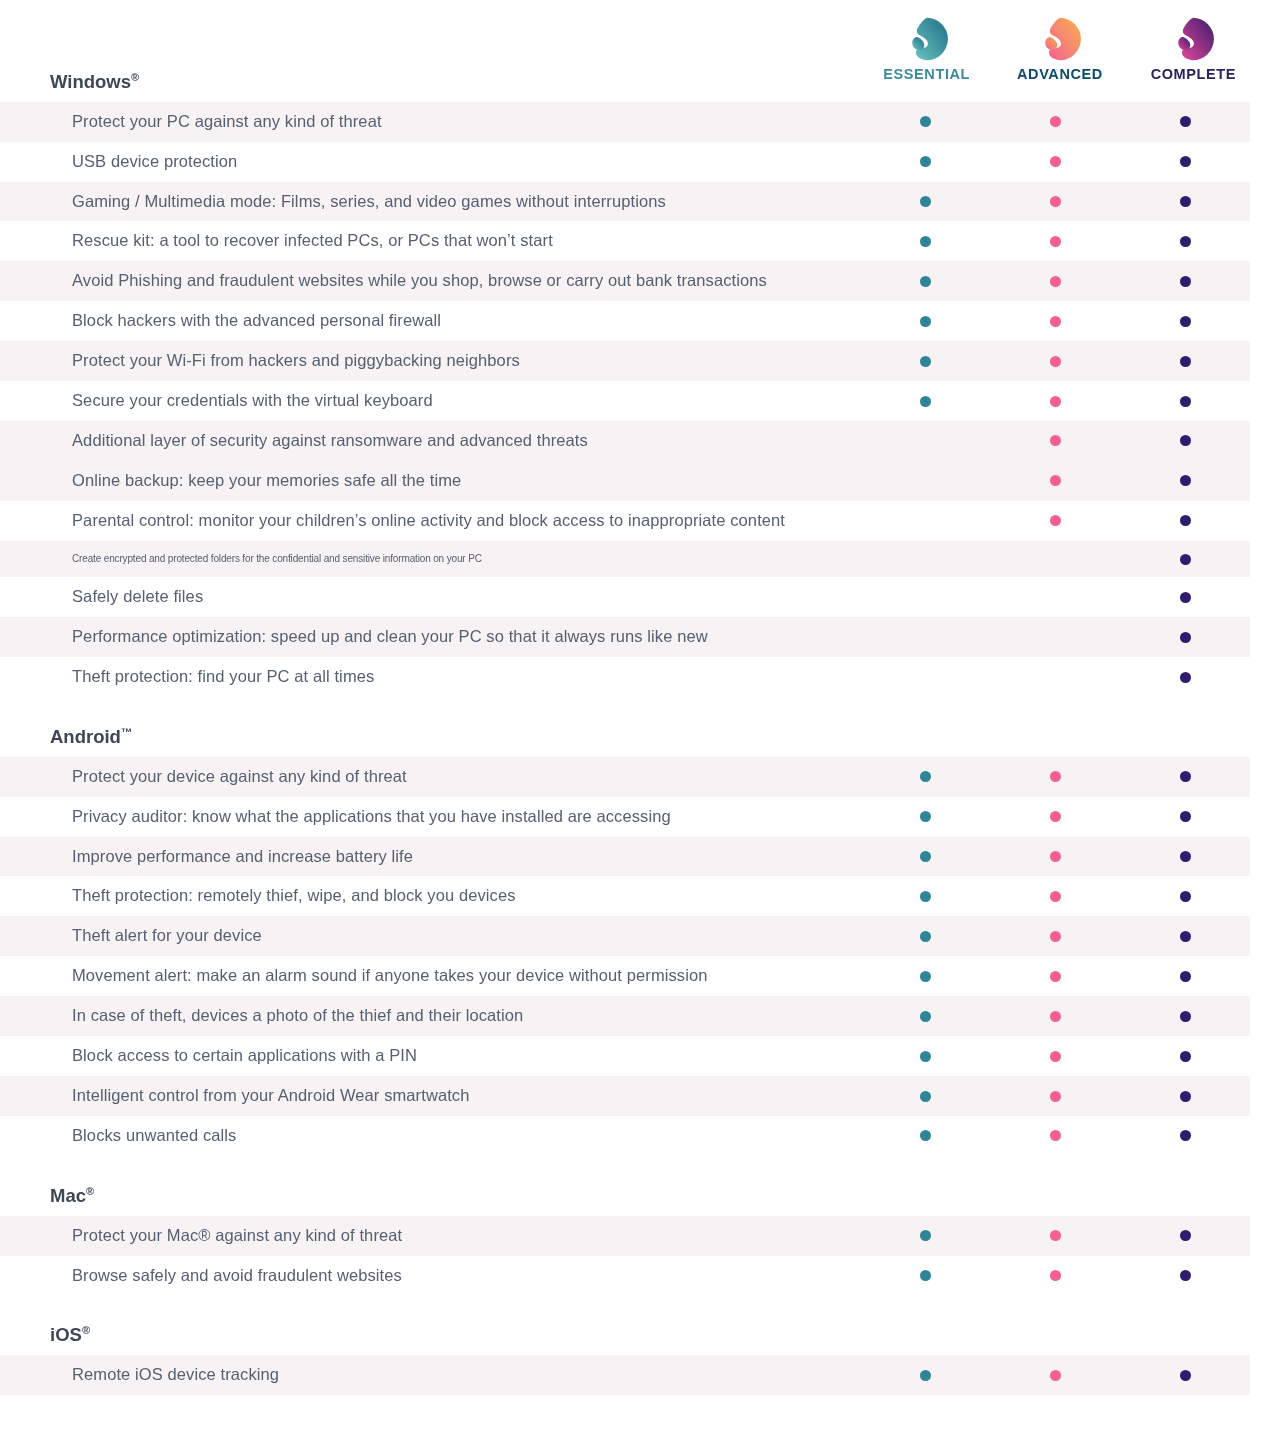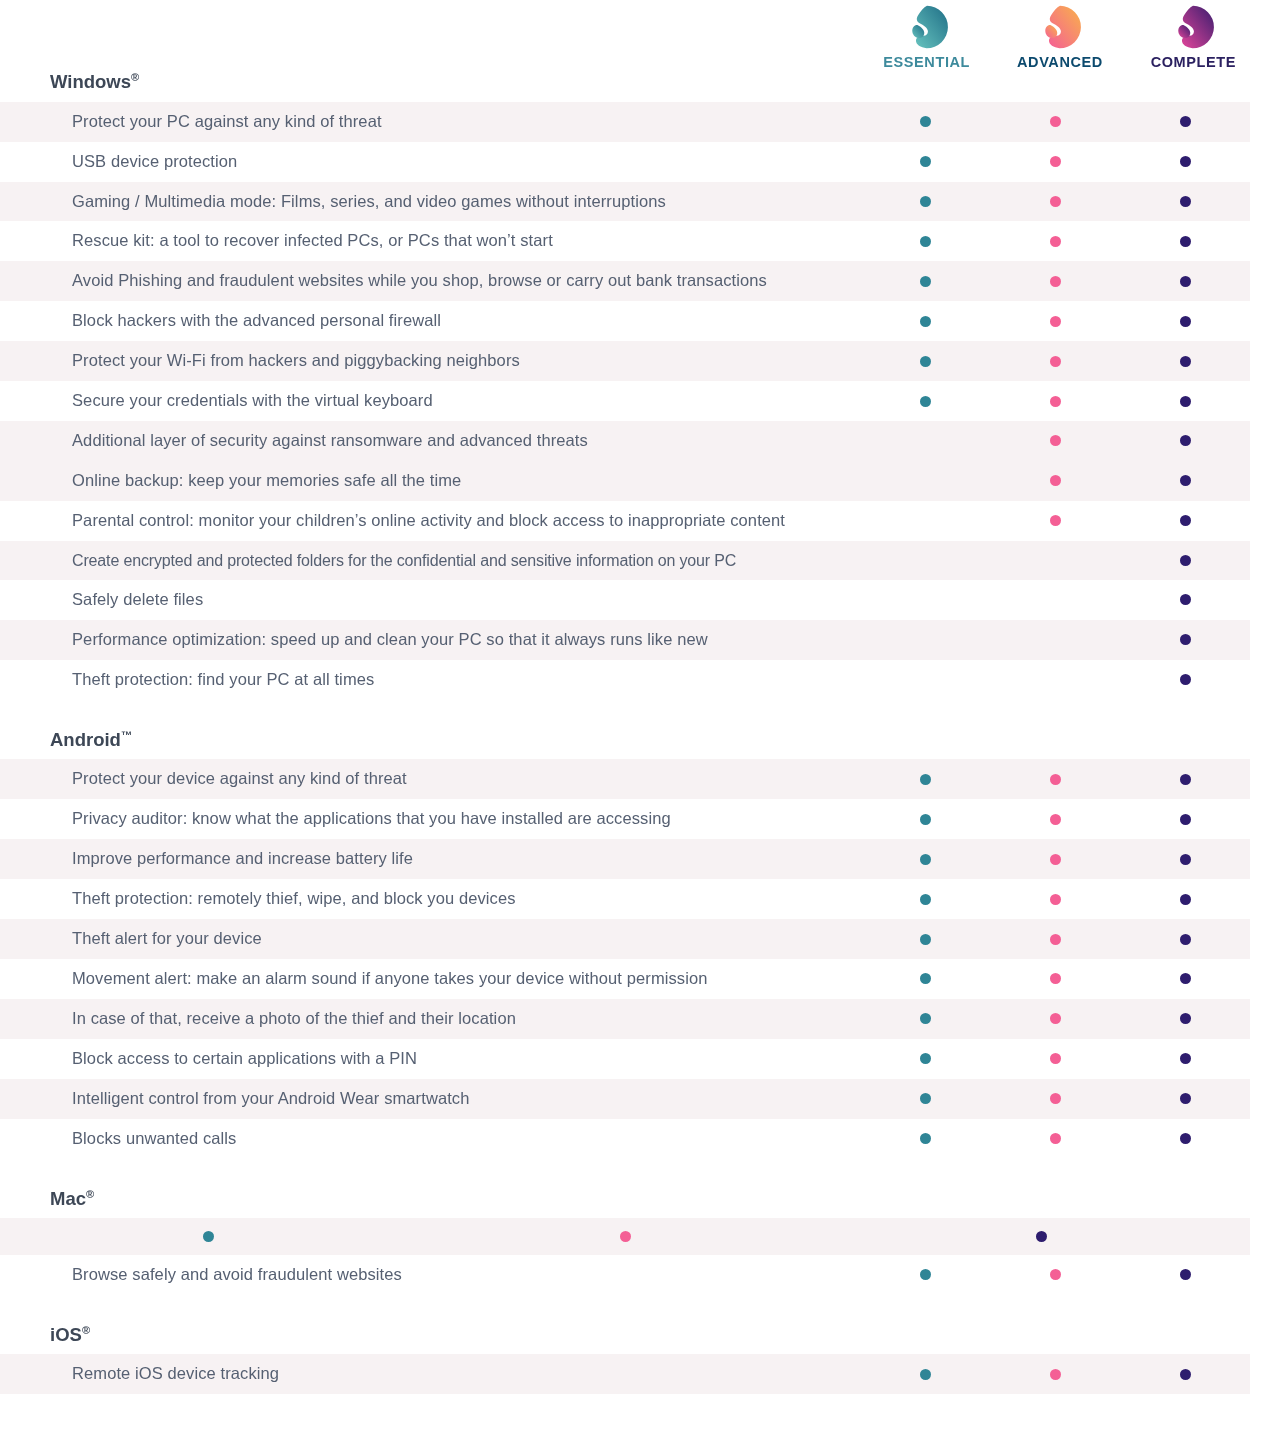--- a/index.html
+++ b/index.html
@@ -28,21 +28,21 @@
     height: 84px;
     display: flex;
   }
 
   .plan-col {
     flex: 1 1 0;
     display: flex;
     flex-direction: column;
     align-items: center;
     justify-content: flex-start;
-    padding-top: 4px;
+    padding-top: 16px;
   }
 
   .plan-logo {
     width: 46px;
     height: 46px;
     display: block;
   }
 
   .plan-name {
     margin-top: 4px;
@@ -95,21 +95,21 @@
     line-height: 1.45;
     color: #566072;
     letter-spacing: 0.1px;
   }
   .row-label.justified {
     text-align: justify;
     text-align-last: left;
     padding-right: 34px;
   }
   .row-label.condensed {
-    font-size: 16px;
+    font-size: 10px;
     letter-spacing: -0.15px;
   }
 
   .marks {
     flex: 1 1 auto;
     display: flex;
     align-self: stretch;
   }
   .mark-cell {
     flex: 1 1 0;
@@ -472,21 +472,21 @@
               </div>
               <div class="mark-cell">
                 <span class="dot" style="background: rgb(244, 95, 149);"></span>
               </div>
               <div class="mark-cell">
                 <span class="dot" style="background: rgb(46, 29, 110);"></span>
               </div>
             </div>
           </div>
           <div class="row striped">
-            <div class="row-label">In case of that, receive a photo of the thief and their location</div>
+            <div class="row-label">In case of theft, devices a photo of the thief and their location</div>
             <div class="marks">
               <div class="mark-cell">
                 <span class="dot" style="background: rgb(47, 133, 150);"></span>
               </div>
               <div class="mark-cell">
                 <span class="dot" style="background: rgb(244, 95, 149);"></span>
               </div>
               <div class="mark-cell">
                 <span class="dot" style="background: rgb(46, 29, 110);"></span>
               </div>
@@ -534,20 +534,21 @@
               </div>
             </div>
           </div>
         </div>
       </div>
       <div class="section-gap"></div>
       <div class="section">
         <div class="section-title"><span>Mac</span><span class="sup">®</span></div>
         <div class="rows">
           <div class="row striped">
+            <div class="row-label">Protect your Mac® against any kind of threat</div>
             <div class="marks">
               <div class="mark-cell">
                 <span class="dot" style="background: rgb(47, 133, 150);"></span>
               </div>
               <div class="mark-cell">
                 <span class="dot" style="background: rgb(244, 95, 149);"></span>
               </div>
               <div class="mark-cell">
                 <span class="dot" style="background: rgb(46, 29, 110);"></span>
               </div>

